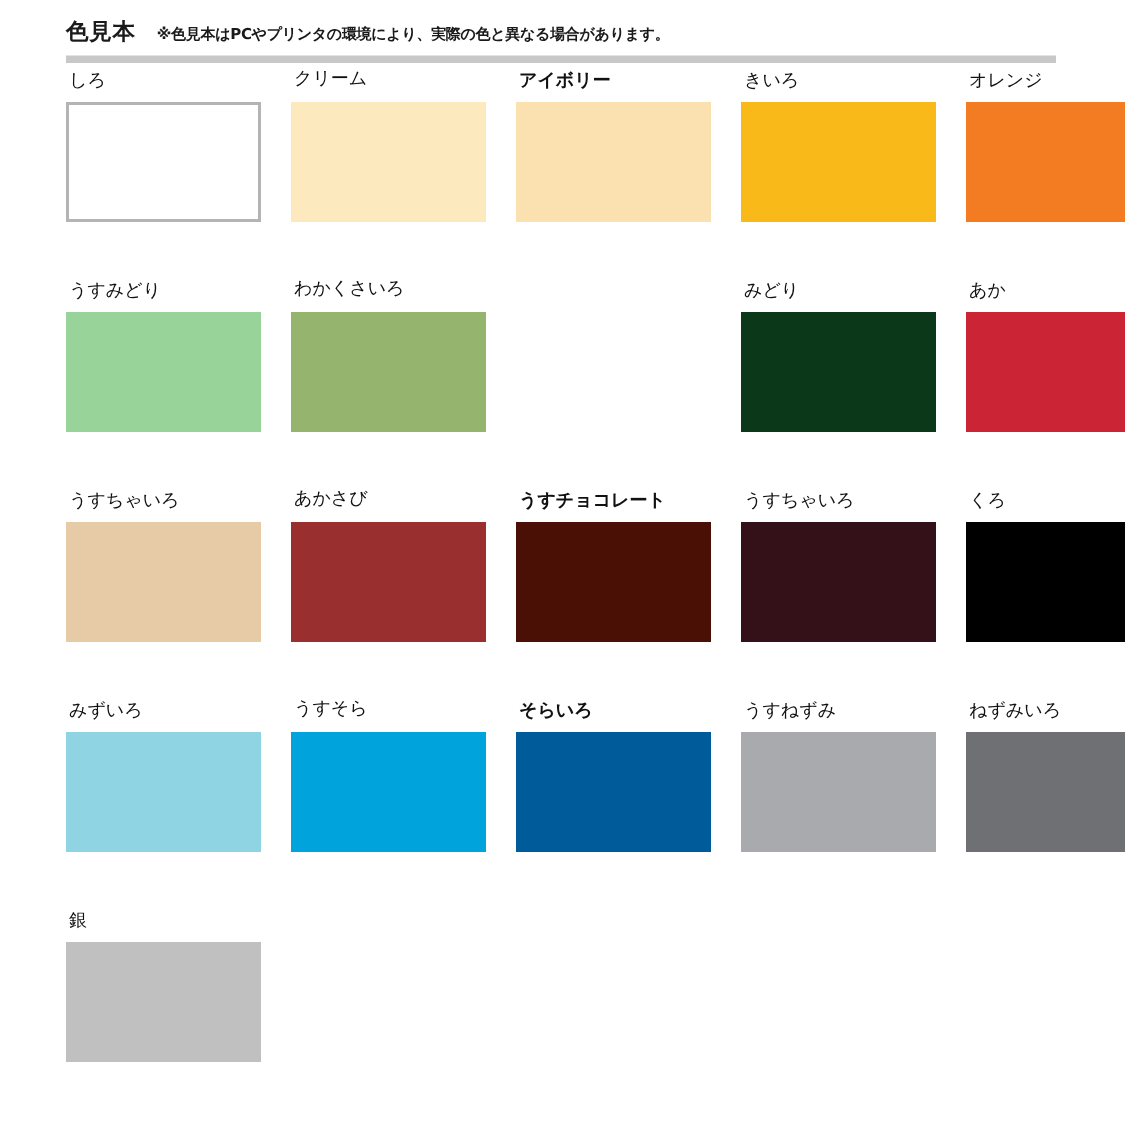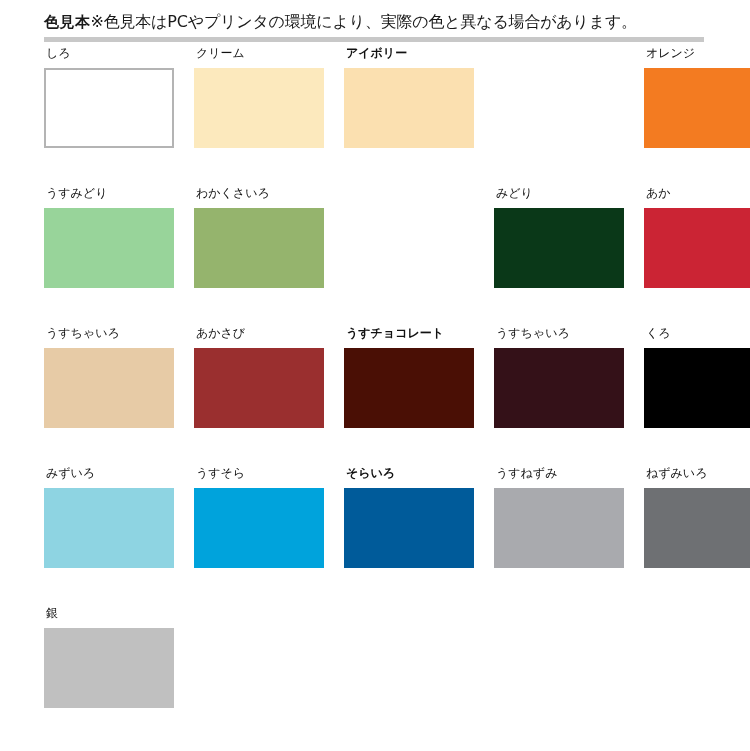--- a/index.html
+++ b/index.html
@@ -39,24 +39,24 @@
     align-items: baseline;
     white-space: nowrap;
   }
   .header-title {
     font-size: 15px;
     font-weight: bold;
     color: #1a1a1a;
     letter-spacing: 0.5px;
   }
   .header-note {
-    font-size: 16px;
-    font-weight: normal;
+    font-size: 10px;
+    font-weight: bold;
     color: #1a1a1a;
-    margin-left: 0;
+    margin-left: 14px;
     letter-spacing: -0.2px;
   }
   .header-rule {
     position: absolute;
     left: 44px;
     top: 37px;
     width: 660px;
     height: 5px;
     background: #c8c8c8;
   }
@@ -72,21 +72,21 @@
     position: relative;
     height: 140px;
   }
   .cell {
     position: absolute;
     top: 0;
     width: 130px;
     padding-left: 36px;
   }
   .cell-c0 { left: 8px; }
-  .cell-c1 { left: 158px; }
+  .cell-c1 { left: 158px; font-family: Liberation Mono, monospace; }
   .cell-c2 { left: 308px; font-weight: bold; }
   .cell-c3 { left: 458px; }
   .cell-c4 { left: 608px; }
 
   .swatch-label {
     font-size: 12px;
     color: #111111;
     line-height: 14px;
     height: 16px;
     margin: 0 0 6px 2px;
@@ -123,20 +123,24 @@
           <div class="swatch bordered" style="background: rgb(255, 255, 255); border-color: rgb(180, 180, 180);"></div>
         </div>
         <div class="cell cell-c1">
           <div class="swatch-label">クリーム</div>
           <div class="swatch" style="background: rgb(252, 233, 189);"></div>
         </div>
         <div class="cell cell-c2">
           <div class="swatch-label">アイボリー</div>
           <div class="swatch" style="background: rgb(251, 224, 176);"></div>
         </div>
+        <div class="cell cell-c3">
+          <div class="swatch-label">きいろ</div>
+          <div class="swatch" style="background: rgb(249, 185, 24);"></div>
+        </div>
         <div class="cell cell-c4">
           <div class="swatch-label">オレンジ</div>
           <div class="swatch" style="background: rgb(243, 123, 33);"></div>
         </div>
       </div>
       <div class="row">
         <div class="cell cell-c0">
           <div class="swatch-label">うすみどり</div>
           <div class="swatch" style="background: rgb(152, 212, 154);"></div>
         </div>

